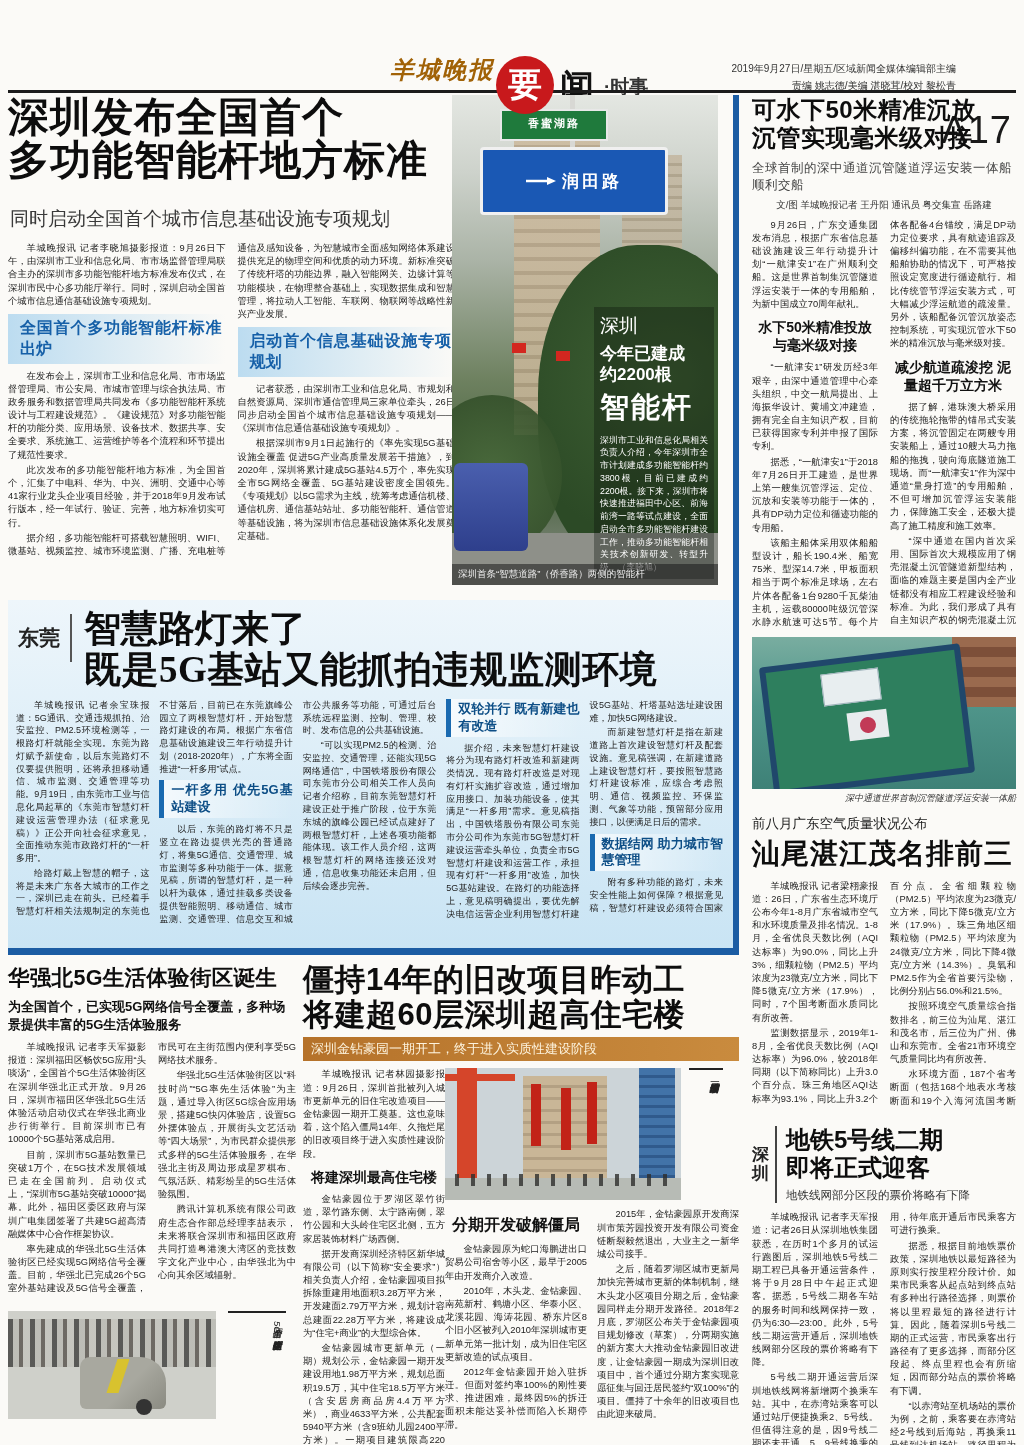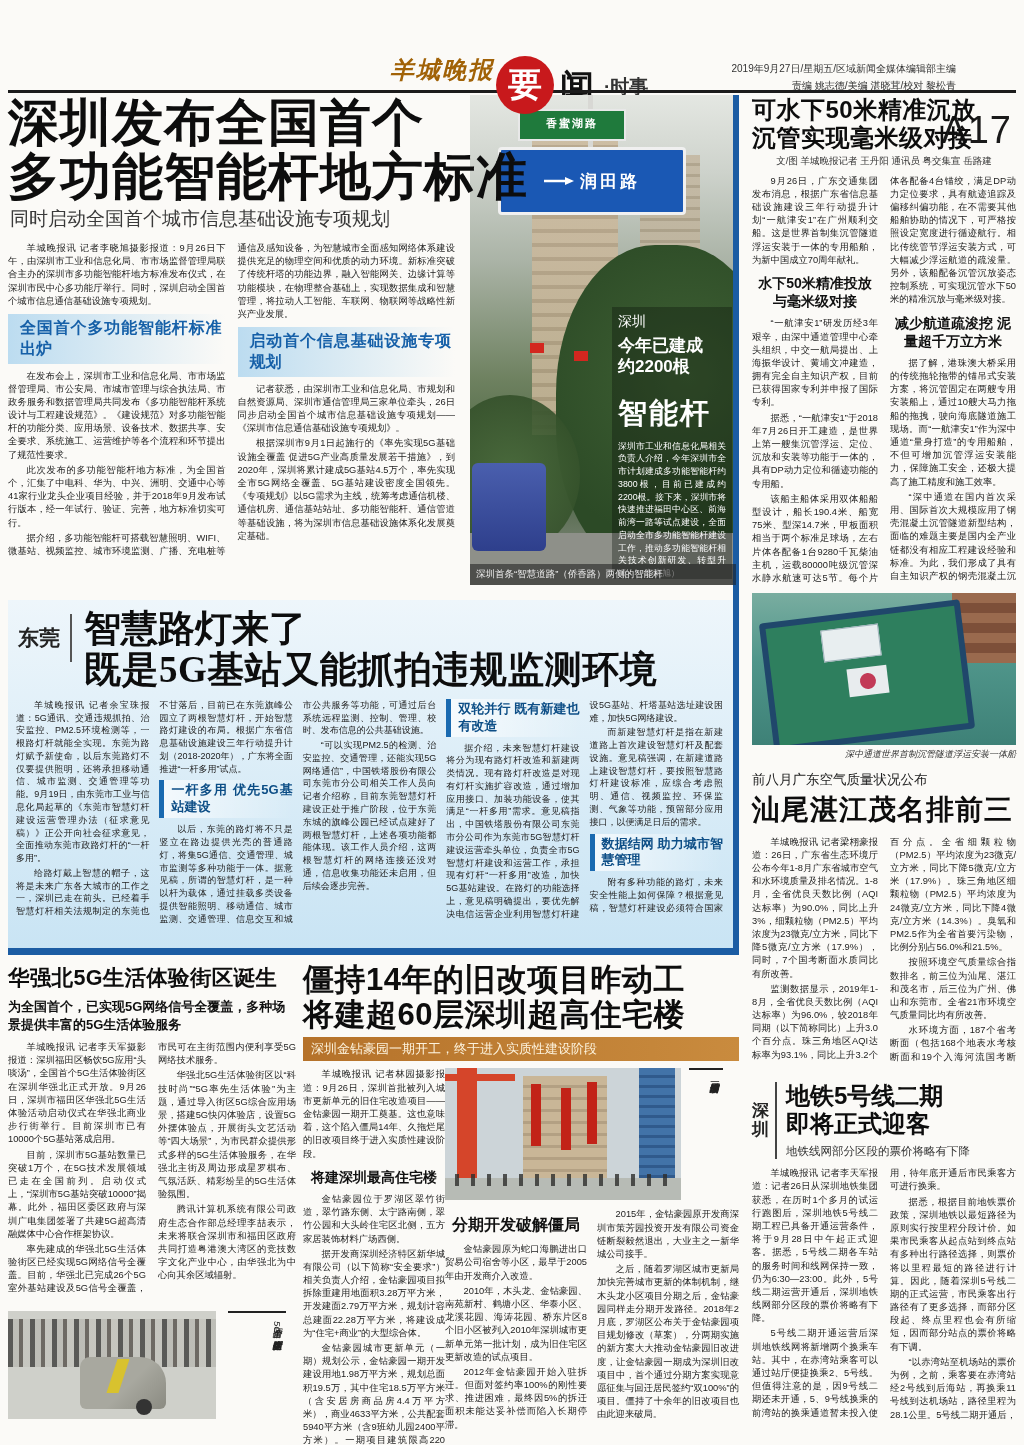--- a/index.html
+++ b/index.html
@@ -26,24 +26,24 @@
   .lead-subhead{font-size:16px;font-weight:bold;color:#1660a8;text-indent:0;
         background:linear-gradient(90deg,#bcdcf0,rgba(255,255,255,0));
         padding:4px 4px 4px 12px;margin:6px 0;break-inside:avoid;line-height:1.3;}
   .plain-subhead{font-size:14px;font-weight:bold;color:#111;text-align:center;margin:7px 0;
         break-inside:avoid;line-height:1.3;text-indent:0;}
   .dg-subhead{font-size:13px;font-weight:bold;color:#0d4e86;border-left:5px solid #1a6ab0;
         padding:2px 0 2px 7px;margin:5px 0;break-inside:avoid;line-height:1.3;text-indent:0;
         background:linear-gradient(90deg,rgba(255,255,255,.7),rgba(255,255,255,0));}
   
   .lead-headline{position:absolute;left:8px;top:96px;z-index:3;font-weight:900;color:#0d0d0d;
-        font-size:51px;line-height:1.06;letter-spacing:1px;}
+        font-size:41px;line-height:1.06;letter-spacing:1px;}
   .lead-subtitle{position:absolute;left:10px;top:206px;z-index:3;font-size:19px;color:#3a3a3a;}
   .lead-body{position:absolute;left:8px;top:242px;width:447px;height:358px;}
-  .street-photo{position:absolute;left:470px;top:95px;width:266px;height:490px;overflow:hidden;
+  .street-photo{position:absolute;left:452px;top:95px;width:266px;height:490px;overflow:hidden;
         background:linear-gradient(180deg,#e4e7e2 0%,#cdd2cb 16%,#aab3a6 34%,#6e8160 58%,#45603c 78%,#8e918a 100%);}
   .sp-bldg{position:absolute;left:62px;top:40px;width:86px;height:300px;
         background:repeating-linear-gradient(180deg,#cbb89b 0 10px,#b5a184 10px 14px);opacity:.85;}
   .sp-bldg2{position:absolute;left:170px;top:60px;width:60px;height:200px;
         background:repeating-linear-gradient(180deg,#c2b49c 0 8px,#a99a80 8px 11px);opacity:.8;}
   .sp-trees{position:absolute;right:-40px;top:150px;width:220px;height:330px;border-radius:45%;
         background:radial-gradient(circle at 60% 40%,#3f6134,#2c4a26 70%);}
   .sp-trees2{position:absolute;left:-30px;top:300px;width:140px;height:160px;border-radius:50%;
         background:radial-gradient(circle at 50% 50%,#4a6b3c,#34502a 75%);opacity:.9;}
   .sp-road{position:absolute;left:0;bottom:0;width:100%;height:52px;background:#8e9089;}
@@ -54,23 +54,23 @@
         line-height:24px;letter-spacing:2px;}
   .sp-blue-sign{position:absolute;left:28px;top:52px;width:182px;height:62px;background:#1a58b4;
         border:3px solid #f0f0f0;border-radius:4px;color:#fff;display:flex;align-items:center;
         justify-content:center;gap:6px;}
   .sp-blue-sign .big{font-size:17px;font-weight:bold;letter-spacing:3px;}
   .sp-arrow{width:30px;height:8px;background:#fff;clip-path:polygon(0 35%,70% 35%,70% 0,100% 50%,70% 100%,70% 65%,0 65%);}
   .sp-pole{position:absolute;left:118px;top:0;width:5px;height:56px;background:#d8d8d4;}
   .sp-flag{position:absolute;width:14px;height:10px;background:#d3271f;}
   .photo-overlay{position:absolute;right:4px;top:212px;width:120px;height:272px;z-index:2;
         background:rgba(10,16,10,0.34);color:#fff;padding:4px 6px;box-sizing:border-box;}
-  .po-region{font-size:14px;margin:2px 0 4px;}
+  .po-region{font-size:19px;margin:2px 0 4px;}
   .po-line{font-size:17px;font-weight:bold;line-height:1.25;}
-  .po-word{font-size:29px;font-weight:900;letter-spacing:2px;margin:16px 0 6px;}
+  .po-word{font-size:29px;font-weight:900;letter-spacing:2px;margin:2px 0 6px;}
   .po-para{font-size:8.8px;line-height:1.45;text-align:justify;}
   .photo-caption{position:absolute;left:0;bottom:0;width:100%;box-sizing:border-box;
         background:rgba(25,25,25,0.55);color:#eee;font-size:9.5px;padding:4px 6px;z-index:3;}
   
   .vrule-blue{position:absolute;left:733px;top:95px;width:6px;height:860px;background:#1b5ca3;}
   .hrule-blue{position:absolute;left:8px;top:948px;width:731px;height:7px;background:#1b5ca3;}
   
   .right-col{position:absolute;left:752px;top:96px;width:264px;}
   .ship-headline{font-size:24px;font-weight:900;color:#0d0d0d;line-height:1.18;letter-spacing:.5px;}
   .ship-subtitle{font-size:12.5px;color:#444;margin:7px 0 5px;letter-spacing:.5px;}
@@ -218,20 +218,21 @@
 
   <div class="vrule-blue"></div>
   <div class="hrule-blue"></div>
 
   <div class="right-col">
 
     <div class="ship-headline">
       <div>可水下50米精准沉放</div>
       <div>沉管实现毫米级对接</div>
     </div>
+    <div class="ship-subtitle">全球首制的深中通道沉管隧道浮运安装一体船顺利交船</div>
     <div class="ship-byline">文/图 羊城晚报记者 王丹阳 通讯员 粤交集宣 岳路建</div>
     <div class="ship-body bodytext cols2">
       <div>
           <p class="para">9月26日，广东交通集团发布消息，根据广东省信息基础设施建设三年行动提升计划“一航津安1”在广州顺利交船。这是世界首制集沉管隧道浮运安装于一体的专用船舶，为新中国成立70周年献礼。</p>
         </div>
       <div class="plain-subhead">水下50米精准投放 与毫米级对接</div>
       <div>
           <p class="para">“一航津安1”研发历经3年艰辛，由深中通道管理中心牵头组织，中交一航局提出、上海振华设计、黄埔文冲建造，拥有完全自主知识产权，目前已获得国家专利并申报了国际专利。</p>
           <p class="para">据悉，“一航津安1”于2018年7月26日开工建造，是世界上第一艘集沉管浮运、定位、沉放和安装等功能于一体的，具有DP动力定位和循迹功能的专用船。</p>
           <p class="para">该船主船体采用双体船船型设计，船长190.4米、船宽75米、型深14.7米，甲板面积相当于两个标准足球场，左右片体各配备1台9280千瓦柴油主机，运载80000吨级沉管深水静水航速可达5节。每个片体各配备4台锚绞，满足DP动力定位要求，具有航迹追踪及偏移纠偏功能，在不需要其他船舶协助的情况下，可严格按照设定宽度进行循迹航行。相比传统管节浮运安装方式，可大幅减少浮运航道的疏浚量。另外，该船配备沉管沉放姿态控制系统，可实现沉管水下50米的精准沉放与毫米级对接。</p>

